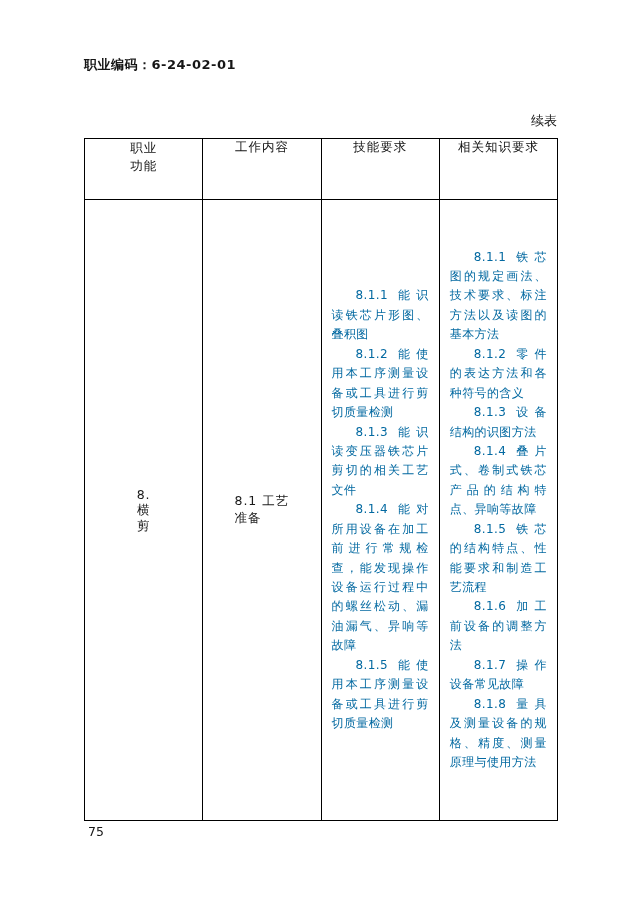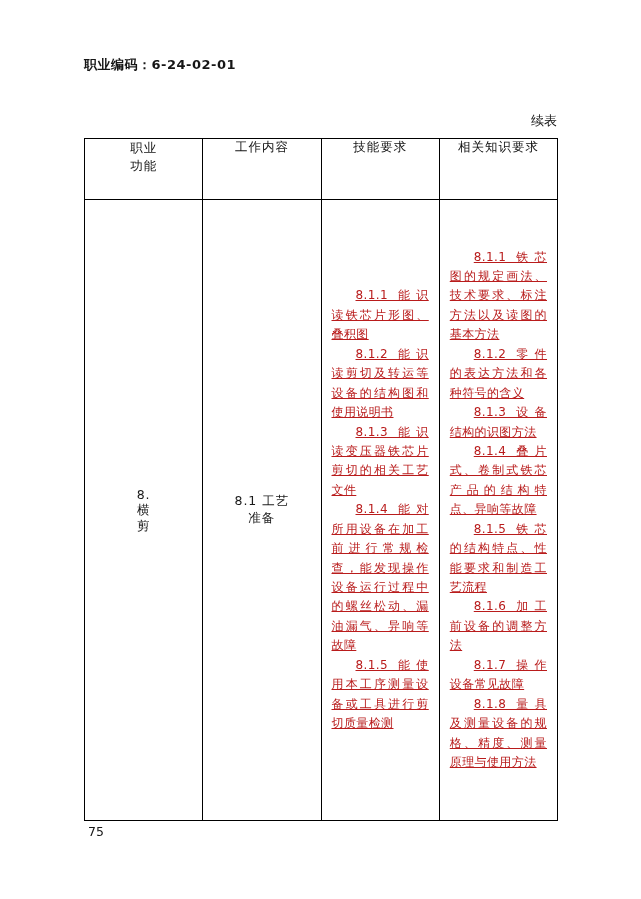--- a/index.html
+++ b/index.html
@@ -64,21 +64,21 @@
   th.hdr .two-line {
     line-height: 1.45;
   }
   td.c1 {
     width: 56px;
     text-align: center;
     vertical-align: middle;
   }
   td.c2 {
     width: 74px;
-    text-align: center;
+    text-align: left;
     vertical-align: middle;
   }
   td.c3 {
     width: 172px;
   }
   td.c4 {
     width: 172px;
   }
   .body-row td {
     height: 620px;
@@ -89,22 +89,21 @@
     line-height: 1.25;
   }
   .vert span {
     display: block;
   }
   .cellpad {
     padding: 8px 10px 8px 10px;
     font-size: 12px;
     line-height: 1.62;
     letter-spacing: 0.4px;
-    color: #b91c1c;
-    text-decoration: underline;
+    color: #0369a1;
   }
   .cellpad p {
     margin: 0;
     text-indent: 2em;
     text-align: justify;
   }
   .mid-block {
     display: flex;
     flex-direction: column;
     justify-content: center;
@@ -166,21 +165,21 @@
             <div>
               <div>8.1 工艺</div>
               <div>准备</div>
             </div>
           </div>
         </td>
         <td class="c3">
           <div class="mid-block">
             <div class="cellpad">
               <p>8.1.1 能识读铁芯片形图、叠积图</p>
-              <p>8.1.2 能识读剪切及转运等设备的结构图和使用说明书</p>
+              <p>8.1.2 能使用本工序测量设备或工具进行剪切质量检测</p>
               <p>8.1.3 能识读变压器铁芯片剪切的相关工艺文件</p>
               <p>8.1.4 能对所用设备在加工前进行常规检查，能发现操作设备运行过程中的螺丝松动、漏油漏气、异响等故障</p>
               <p>8.1.5 能使用本工序测量设备或工具进行剪切质量检测</p>
             </div>
           </div>
         </td>
         <td class="c4">
           <div class="mid-block">
             <div class="cellpad">
               <p>8.1.1 铁芯图的规定画法、技术要求、标注方法以及读图的基本方法</p>

